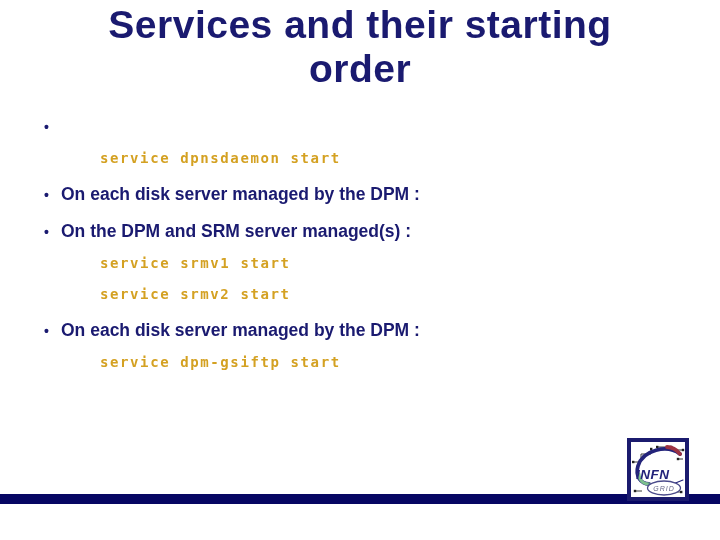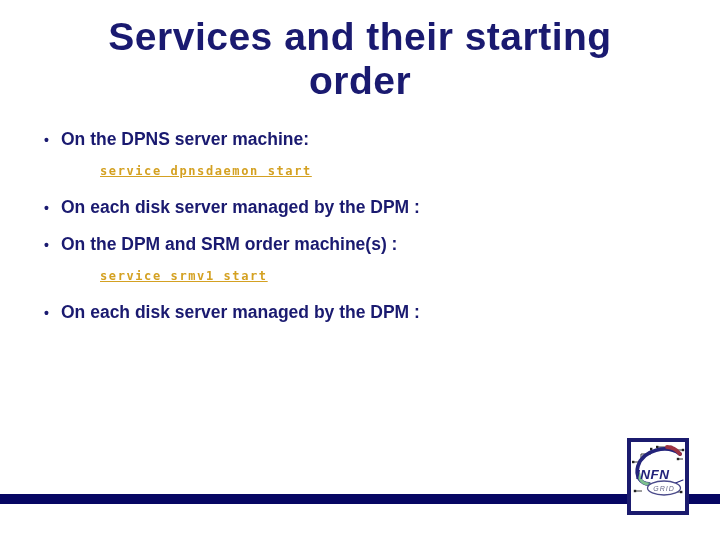--- a/index.html
+++ b/index.html
@@ -10,21 +10,21 @@
   }
   * { margin: 0; padding: 0; box-sizing: border-box; }
   html, body { width: 720px; height: 540px; }
   body {
     position: relative;
     background: #ffffff;
     overflow: hidden;
     font-family: "Liberation Sans", sans-serif;
   }
   .title {
-    padding-top: 15px;
+    padding-top: 3px;
     font-size: 39px;
     line-height: 44px;
     font-weight: 700;
     letter-spacing: 0.5px;
     text-align: center;
     color: var(--navy);
     white-space: pre-line;
   }
   .content {
     margin: 26px 0 0 44px;
@@ -43,90 +43,90 @@
     width: 17px;
     flex: 0 0 17px;
     font-size: 14px;
     color: var(--navy);
   }
   .cmd {
     margin-left: 56px;
     margin-top: 12px;
     font-family: "DejaVu Sans Mono", "Liberation Mono", monospace;
     font-weight: 700;
-    font-size: 12px;
+    font-size: 14px;
     line-height: 19px;
     letter-spacing: 1.6px;
     color: var(--gold);
-    text-decoration: underline;
   }
   .bottom-bar {
     position: absolute;
     left: 0; right: 0;
     top: 494px;
     height: 10px;
     background: var(--bar_navy);
     z-index: 1;
   }
   .logo-box {
     position: absolute;
     left: 627px;
     top: 438px;
     width: 62px;
-    height: 77px;
+    height: 63px;
     background: #ffffff;
     border: 4px solid var(--logo_border);
     z-index: 2;
   }
   .logo-box svg { display: block; }
 </style>
 </head>
 <body>
 
 <div class="slide">
 
   <h1 class="title">Services and their starting
 order</h1>
 
   <div class="content" id="sections">
   <div class="section">
     <div class="bullet-row">
       <span class="dot">•</span>
-      <span class="bullet-text">On the DPNS server machine:</span>
     </div>
 
   <div class="cmd">service dpnsdaemon start</div>
 </div>
 
   <div class="section">
     <div class="bullet-row">
       <span class="dot">•</span>
       <span class="bullet-text">On each disk server managed by the DPM :</span>
     </div>
 
 </div>
 
   <div class="section">
     <div class="bullet-row">
       <span class="dot">•</span>
-      <span class="bullet-text">On the DPM and SRM order machine(s) :</span>
+      <span class="bullet-text">On the DPM and SRM server managed(s) :</span>
     </div>
 
 
   <div class="cmd">service srmv1 start</div>
 
+  <div class="cmd">service srmv2 start</div>
 
 </div>
 
   <div class="section">
     <div class="bullet-row">
       <span class="dot">•</span>
       <span class="bullet-text">On each disk server managed by the DPM :</span>
     </div>
 
+  <div class="cmd">service dpm-gsiftp start</div>
 </div>
 </div>
 
   <div class="bottom-bar"></div>
 
   <div class="logo-box">
     <svg width="54" height="55" viewBox="0 0 54 55">
 
       <g stroke="#3a3a3a" stroke-width="1" fill="none">
         <path d="M2,20 H10 V12 H20 V7"></path>

